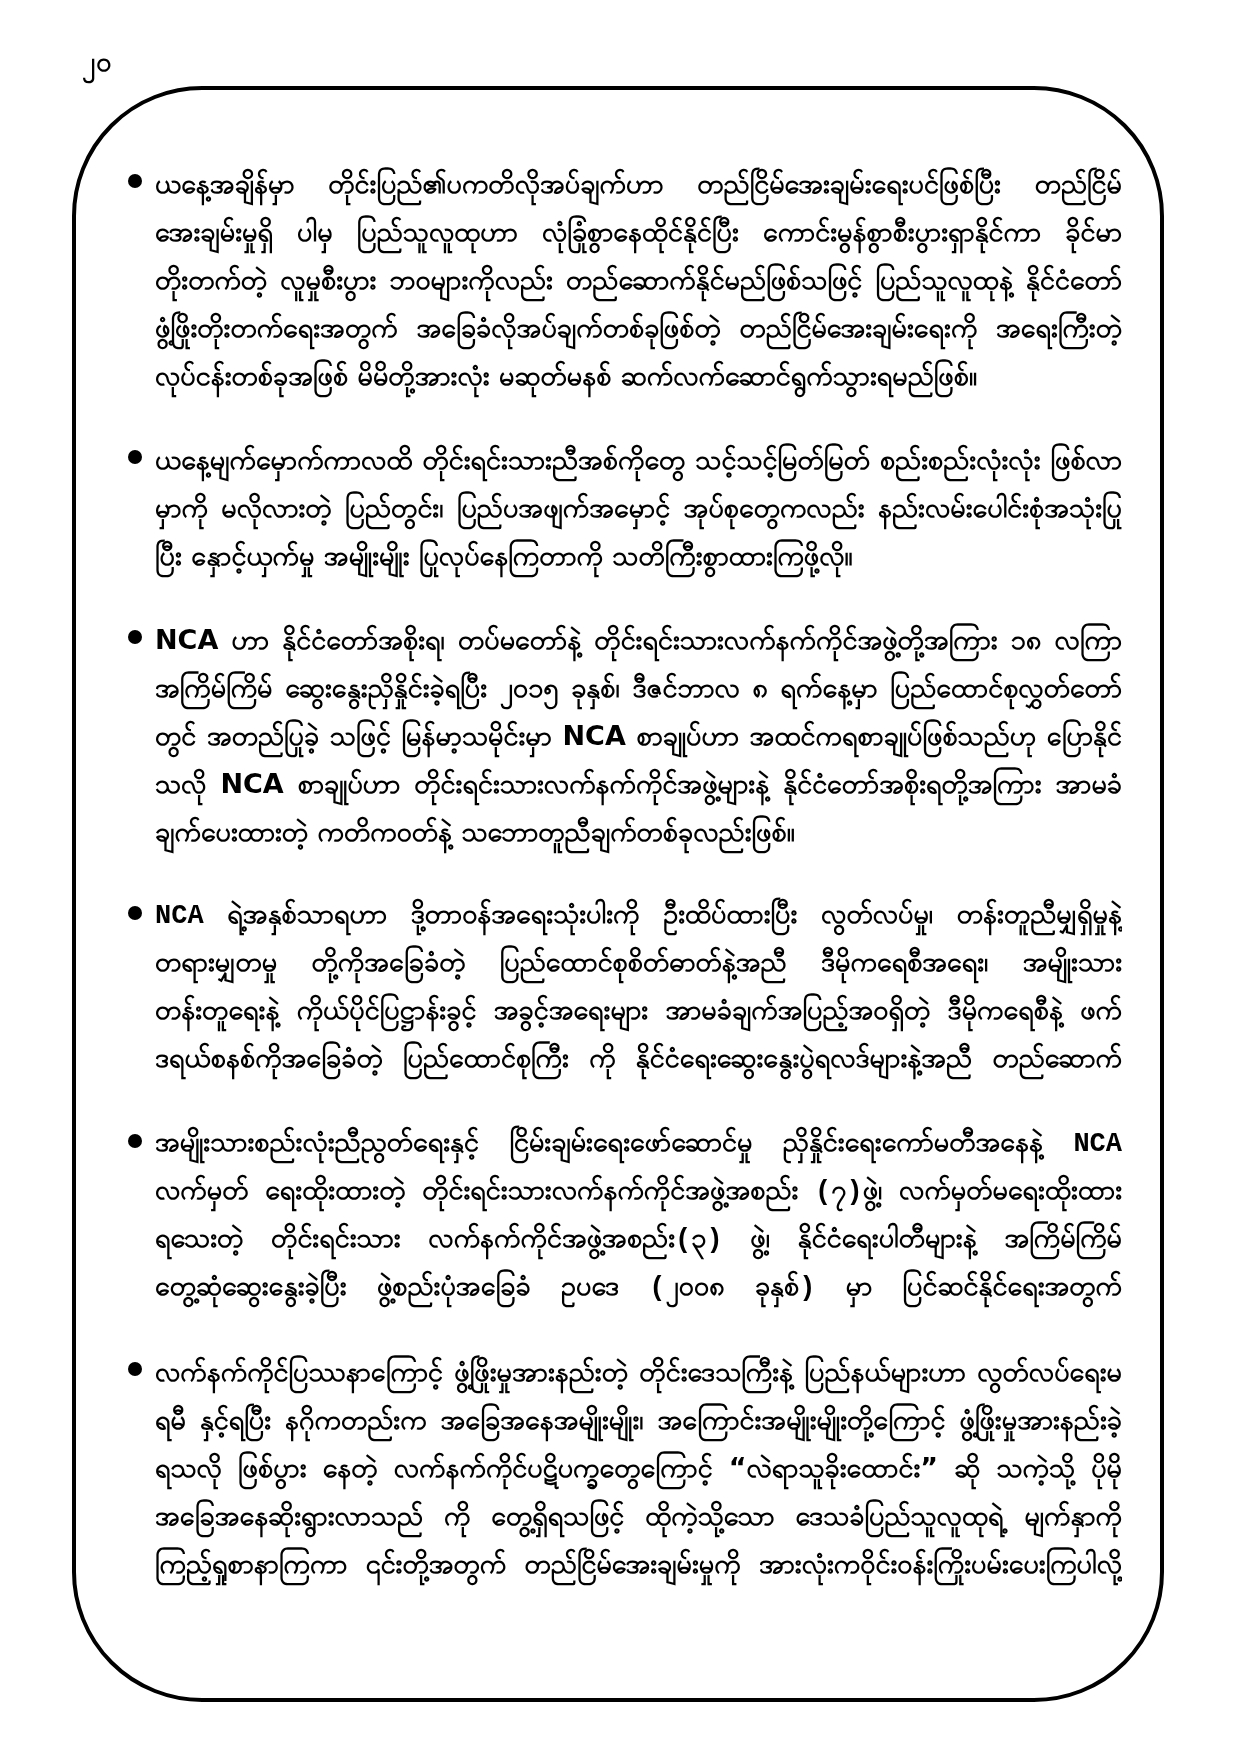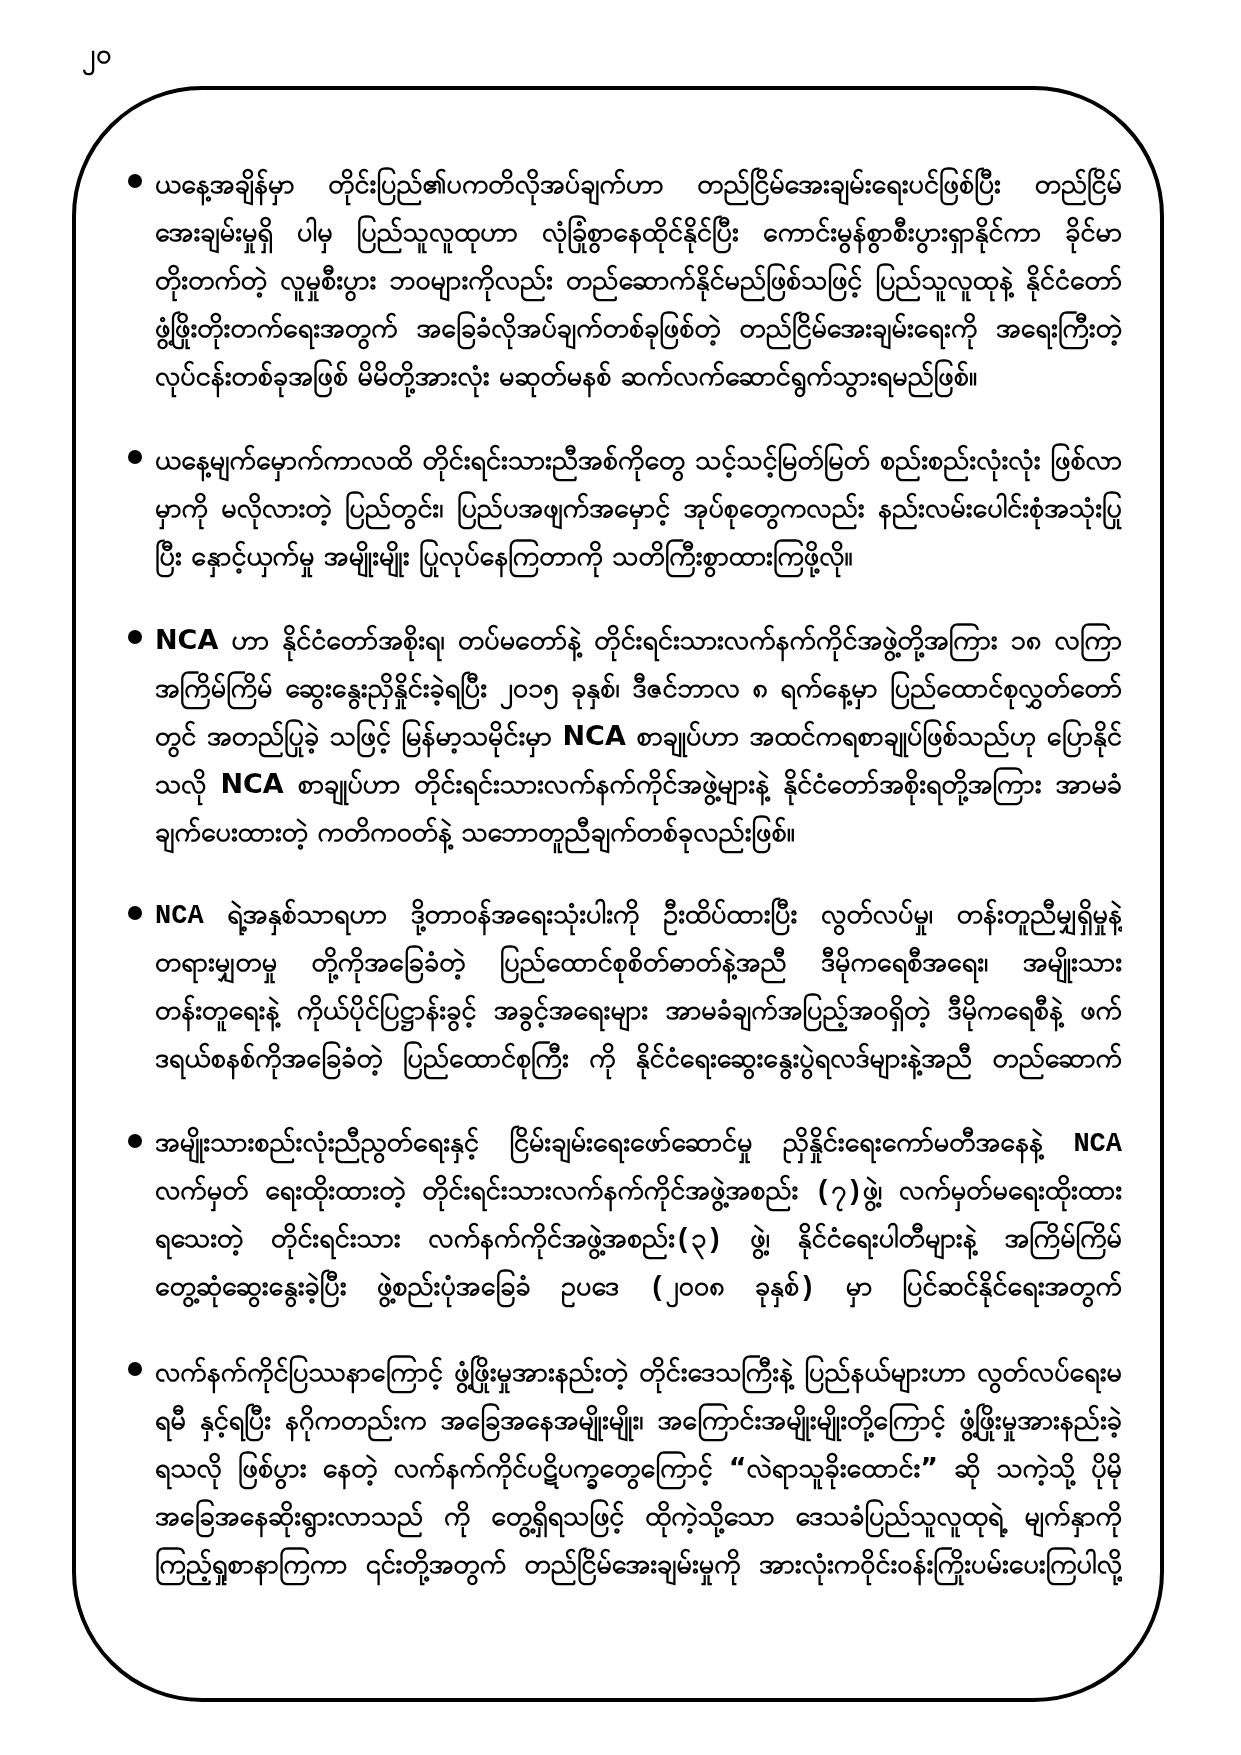--- a/index.html
+++ b/index.html
@@ -8,21 +8,21 @@
     height: 1755px;
     background: #ffffff;
     font-family: "DejaVu Sans", sans-serif;
     color: #000000;
     position: relative;
     overflow: hidden;
   }
   .page-number {
     position: absolute;
     left: 82px;
-    top: 36px;
+    top: 44px;
     font-size: 27px;
     font-weight: bold;
     letter-spacing: 1px;
   }
   .border-box {
     position: absolute;
     left: 72px;
     top: 86px;
     width: 1092px;
     height: 1616px;

